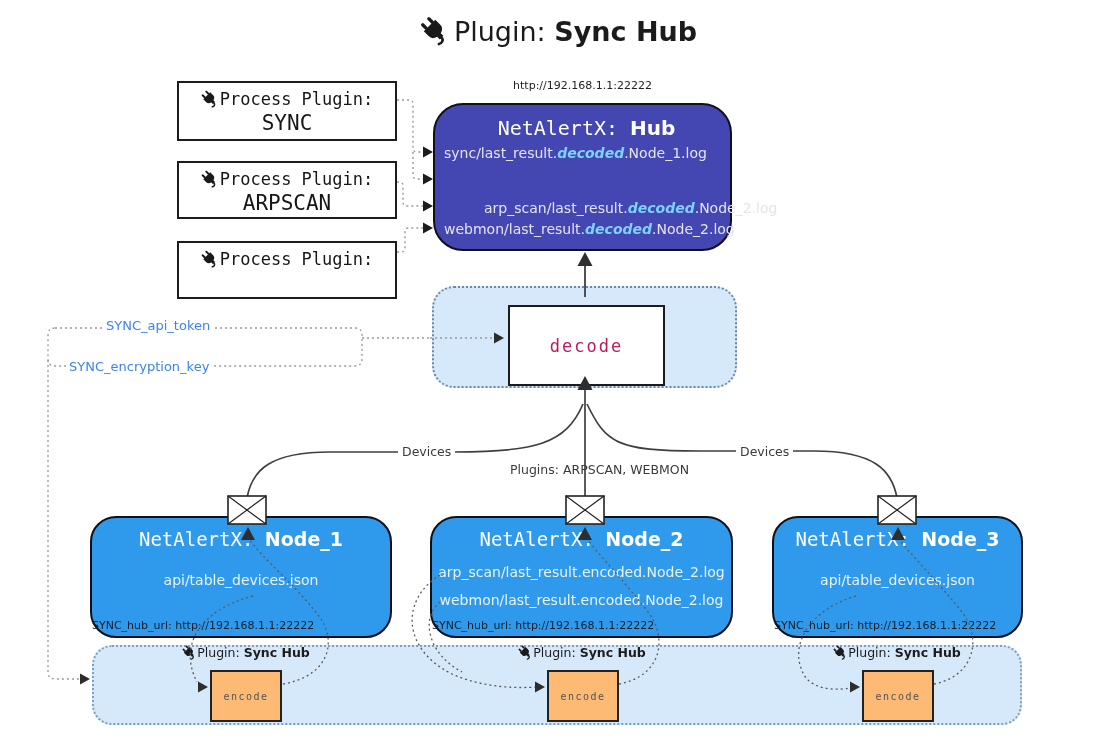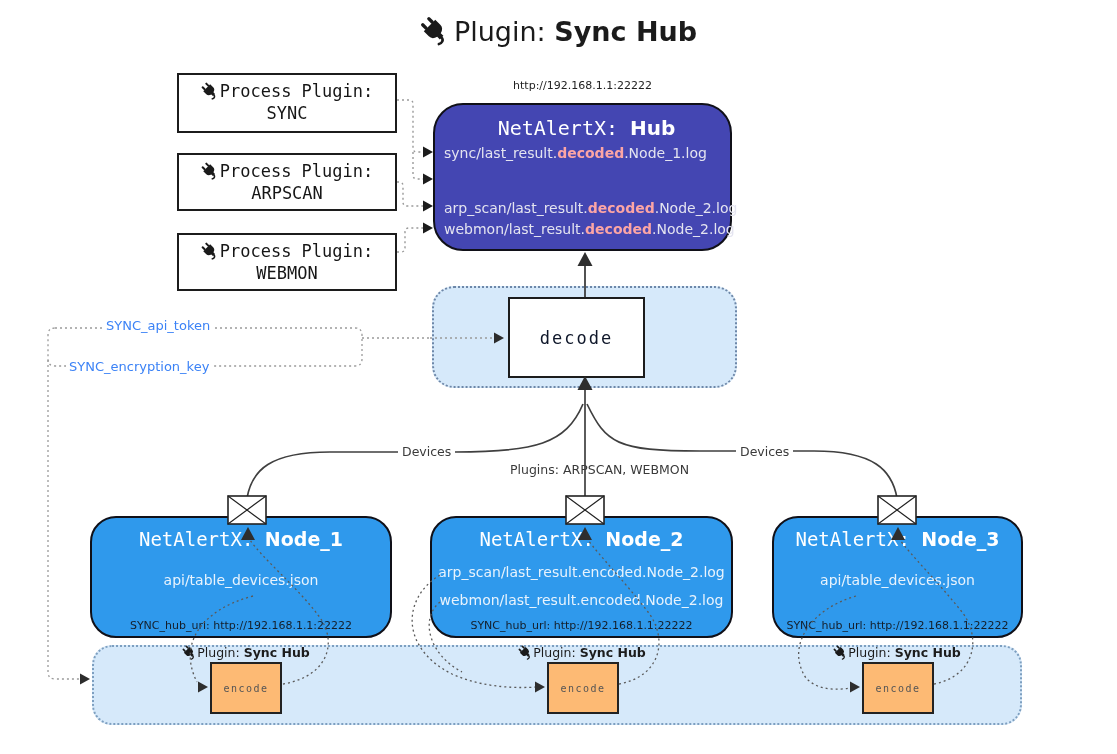--- a/index.html
+++ b/index.html
@@ -1,69 +1,69 @@
 <!DOCTYPE html>
 <html><head>
 <meta charset="utf-8">
 <style>
   html,body{margin:0;padding:0;background:#fff;}
   body{font-family:"DejaVu Sans","Liberation Sans",sans-serif;}
   .canvas{position:relative;width:1117px;height:754px;background:#fff;overflow:hidden;}
   svg.layer{position:absolute;left:0;top:0;width:1117px;height:754px;pointer-events:none;}
   .under{z-index:0;}
   .over{z-index:6;}
-  .mono{font-family:"DejaVu Sans Mono","Liberation Mono",monospace;}
+  .mono{font-family:"DejaVu Sans Mono","Liberation Mono",monospace;margin-top:8px;}
 
   .page-title{position:absolute;left:0;right:0;top:16px;text-align:center;font-size:27px;color:#1b1b1b;z-index:2;}
   .page-title .plug{width:30px;height:30px;vertical-align:-5px;margin-right:4px;}
   .page-title b{font-weight:bold;}
 
   .hub-url{position:absolute;left:433px;top:79px;width:299px;text-align:center;font-size:11px;color:#222;z-index:2;}
 
   .hub{position:absolute;left:433px;top:103px;width:299px;height:148px;background:#4446B2;border:2px solid #101018;
        border-radius:30px;box-sizing:border-box;z-index:2;color:#fff;}
   .hub-title{position:absolute;left:8px;right:0;top:11px;text-align:center;font-size:20px;color:#fff;}
   .hub-title .pre{font-family:"DejaVu Sans Mono","Liberation Mono",monospace;}
   .hub-title b{font-weight:bold;}
   .hub-log{position:absolute;left:9px;right:2px;height:19px;font-size:14px;color:#e4e4f0;white-space:nowrap;}
-  .hub-log b{color:#fca5a5;font-weight:bold;}
-  .hl0{top:40px;} .hl1{top:68px;} .hl2{top:95px;} .hl3{top:116px;}
+  .hub-log b{color:#7dd3fc;font-weight:bold;font-style:italic;}
+  .hl0{top:40px;} .hl1{top:68px;} .hl2{top:95px;margin-left:40px;} .hl3{top:116px;}
 
   .pbox{position:absolute;left:177px;width:220px;background:#fff;border:2px solid #1c1c1c;box-sizing:border-box;
         text-align:center;color:#161616;z-index:2;}
   .pbox .l1{font-size:17px;margin-top:6px;white-space:nowrap;}
-  .pbox .l2{font-size:17px;margin-top:2px;}
+  .pbox .l2{font-size:21px;margin-top:2px;}
   .pbox .plug{width:18px;height:18px;vertical-align:-3px;margin-right:1px;}
   .pb0{top:73px;height:60px;} .pb1{top:153px;height:58px;} .pb2{top:233px;height:58px;}
 
   .decode-wrap{position:absolute;left:432px;top:286px;width:305px;height:102px;background:#D6E9FA;
                border:2px dotted #6d87a8;border-radius:22px;box-sizing:border-box;z-index:1;}
-  .decode-box{position:absolute;left:508px;top:297px;width:137px;height:81px;background:#fff;border:2px solid #1c1c1c;
+  .decode-box{position:absolute;left:508px;top:297px;width:157px;height:81px;background:#fff;border:2px solid #1c1c1c;
               box-sizing:border-box;z-index:2;display:flex;align-items:center;justify-content:center;
-              font-size:17px;color:#0f172a;letter-spacing:2px;}
+              font-size:17px;color:#be185d;letter-spacing:2px;}
 
   .setting{position:absolute;background:#fff;padding:0 3px;font-size:13px;color:#3b82f6;z-index:2;white-space:nowrap;}
   .st-token{left:103px;top:318px;}
   .st-key{left:66px;top:359px;}
 
   .edge-label{position:absolute;background:#fff;padding:0 4px;font-size:12.5px;color:#3a3a3a;z-index:2;white-space:nowrap;}
   .dev-l{left:398px;top:444px;}
   .dev-r{left:736px;top:444px;}
   .plugins-lbl{left:506px;top:462px;}
 
   .node{position:absolute;top:516px;height:122px;background:#2F99EC;border:2px solid #101018;border-radius:26px;
         box-sizing:border-box;z-index:2;color:#fff;}
   .n1{left:90px;width:302px;} .n2{left:430px;width:303px;} .n3{left:772px;width:251px;}
   .node-title{position:absolute;left:0;right:0;top:10px;text-align:center;font-size:19px;white-space:nowrap;}
   .node-title .pre{font-family:"DejaVu Sans Mono","Liberation Mono",monospace;}
   .node-title b{font-weight:bold;}
   .node-file{position:absolute;left:0;right:0;text-align:center;font-size:14px;color:#e8f3fd;white-space:nowrap;}
   .nf-single{top:54px;text-align:center;}
   .nf-a{top:46px;} .nf-b{top:74px;}
-  .node-url{position:absolute;left:0;right:0;top:101px;text-align:center;font-size:11px;color:#141e2a;white-space:nowrap;}
+  .node-url{position:absolute;left:0;right:0;top:101px;font-size:11px;color:#141e2a;white-space:nowrap;}
 
   .bottom-wrap{position:absolute;left:92px;top:645px;width:930px;height:80px;background:#D6E9FA;
                border:2px dotted #7d9fc0;border-radius:20px;box-sizing:border-box;z-index:1;}
   .enc-label{position:absolute;top:645px;width:160px;text-align:center;font-size:12.5px;color:#1c1c1c;z-index:3;white-space:nowrap;}
   .enc-label .plug{width:15px;height:15px;vertical-align:-3px;}
   .enc-label b{font-weight:bold;}
   .el1{left:166px;} .el2{left:502px;} .el3{left:817px;}
   .enc-box{position:absolute;top:662px;width:72px;height:52px;background:#fdba74;border:2px solid #222;box-sizing:border-box;
            z-index:3;display:flex;align-items:center;justify-content:center;font-size:10px;color:#555;letter-spacing:1.5px;}
   .eb1{left:210px;} .eb2{left:547px;} .eb3{left:862px;}
@@ -139,21 +139,20 @@
   <div class="pbox pb1 mono">
     <div class="l1"><svg class="plug">
           <use href="#plug"></use>
         </svg><span>Process Plugin:</span></div>
     <div class="l2">ARPSCAN</div>
   </div>
   <div class="pbox pb2 mono">
     <div class="l1"><svg class="plug">
           <use href="#plug"></use>
         </svg><span>Process Plugin:</span></div>
-    <div class="l2">WEBMON</div>
   </div>
 
   <div class="decode-wrap"></div>
   <div class="decode-box mono">decode</div>
 
   <div class="setting st-token">SYNC_api_token</div>
   <div class="setting st-key">SYNC_encryption_key</div>
 
   <div class="edge-label dev-l">Devices</div>
   <div class="edge-label dev-r">Devices</div>

